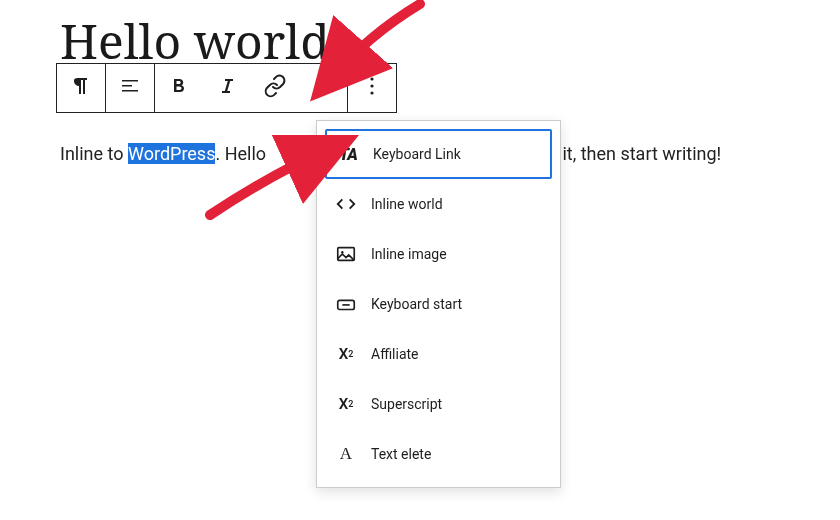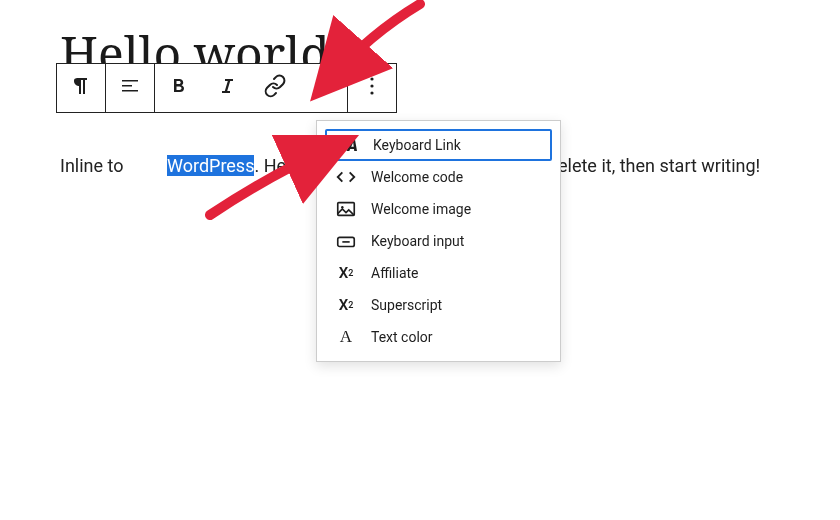--- a/index.html
+++ b/index.html
@@ -18,21 +18,21 @@
     .canvas {
       position: relative;
       padding: 10px 60px;
     }
     .post-title {
       font-size: 48px;
       font-weight: 400;
       color: #1a1a1a;
       font-family: "Noto Serif", Georgia, serif;
       line-height: 1.2;
-      margin-top: 14px;
+      margin-top: 2px;
     }
     .toolbar {
       display: inline-flex;
       border: 1px solid #222;
       background: #fff;
       position: absolute;
       top: 63px;
       left: 56px;
       height: 50px;
     }
@@ -65,37 +65,36 @@
     }
     .paragraph {
       margin-top: 70px;
       font-size: 18px;
       color: #222;
       line-height: 1.6;
     }
     .highlighted {
       background: #1e73de;
       color: #fff;
-      margin-left: 39px;
     }
     .dropdown {
       position: absolute;
       top: 120px;
       left: 316px;
       width: 245px;
       border: 1px solid #ccc;
       background: #fff;
       box-shadow: 0 4px 12px rgba(0,0,0,0.12);
       padding: 8px;
     }
     .dropdown-item {
       display: flex;
       align-items: center;
       gap: 14px;
-      height: 32px;
+      height: 50px;
       padding: 8px 10px;
       font-size: 14px;
       color: #1e1e1e;
       cursor: pointer;
     }
     .dropdown-item.highlight {
       border: 2px solid #1e73de;
       border-radius: 2px;
     }
     .dropdown-item .icon {
@@ -202,52 +201,52 @@
     <span class="icon ta-icon">TA</span>
     <span>Keyboard Link</span>
   </div>
   <div class="dropdown-item">
     <span class="icon">
       <svg viewBox="0 0 24 24" fill="none" stroke="#1e1e1e" stroke-width="2">
           <polyline points="8 7 3 12 8 17"></polyline>
           <polyline points="16 7 21 12 16 17"></polyline>
         </svg>
     </span>
-    <span>Welcome code</span>
+    <span>Inline world</span>
   </div>
   <div class="dropdown-item">
     <span class="icon">
       <svg viewBox="0 0 24 24" fill="none" stroke="#1e1e1e" stroke-width="1.8">
           <rect x="3" y="5" width="18" height="14" rx="1"></rect>
           <circle cx="8" cy="10" r="1.3" fill="#1e1e1e" stroke="none"></circle>
           <path d="M3 17l5-5 4 4 3-3 6 6"></path>
         </svg>
     </span>
-    <span>Welcome image</span>
+    <span>Inline image</span>
   </div>
   <div class="dropdown-item">
     <span class="icon">
       <svg viewBox="0 0 24 24" fill="none" stroke="#1e1e1e" stroke-width="1.8">
           <rect x="3" y="8" width="18" height="10" rx="2"></rect>
           <line x1="8" y1="13" x2="16" y2="13"></line>
         </svg>
     </span>
-    <span>Keyboard input</span>
+    <span>Keyboard start</span>
   </div>
   <div class="dropdown-item">
     <span class="icon" style="font-size:15px; font-weight:600;">X<span style="font-size:9px; vertical-align:sub;">2</span></span>
     <span>Affiliate</span>
   </div>
   <div class="dropdown-item">
     <span class="icon" style="font-size:15px; font-weight:600;">X<span style="font-size:9px; vertical-align:super;">2</span></span>
     <span>Superscript</span>
   </div>
   <div class="dropdown-item">
     <span class="icon" style="font-size:17px; font-weight:500; font-family:Georgia, serif;">A</span>
-    <span>Text color</span>
+    <span>Text elete</span>
   </div>
 </div>
 
 <svg class="arrow" style="top:-6px; left:310px;" width="140" height="120">
   <defs>
     <marker id="ah1" markerWidth="8" markerHeight="8" refX="5" refY="4" orient="auto">
       <path d="M0,0 L8,4 L0,8 Z" fill="#e3223a"></path>
     </marker>
   </defs>
   <path d="M110,10 Q60,40 20,85" stroke="#e3223a" stroke-width="10" fill="none" marker-end="url(#ah1)" stroke-linecap="round"></path>

